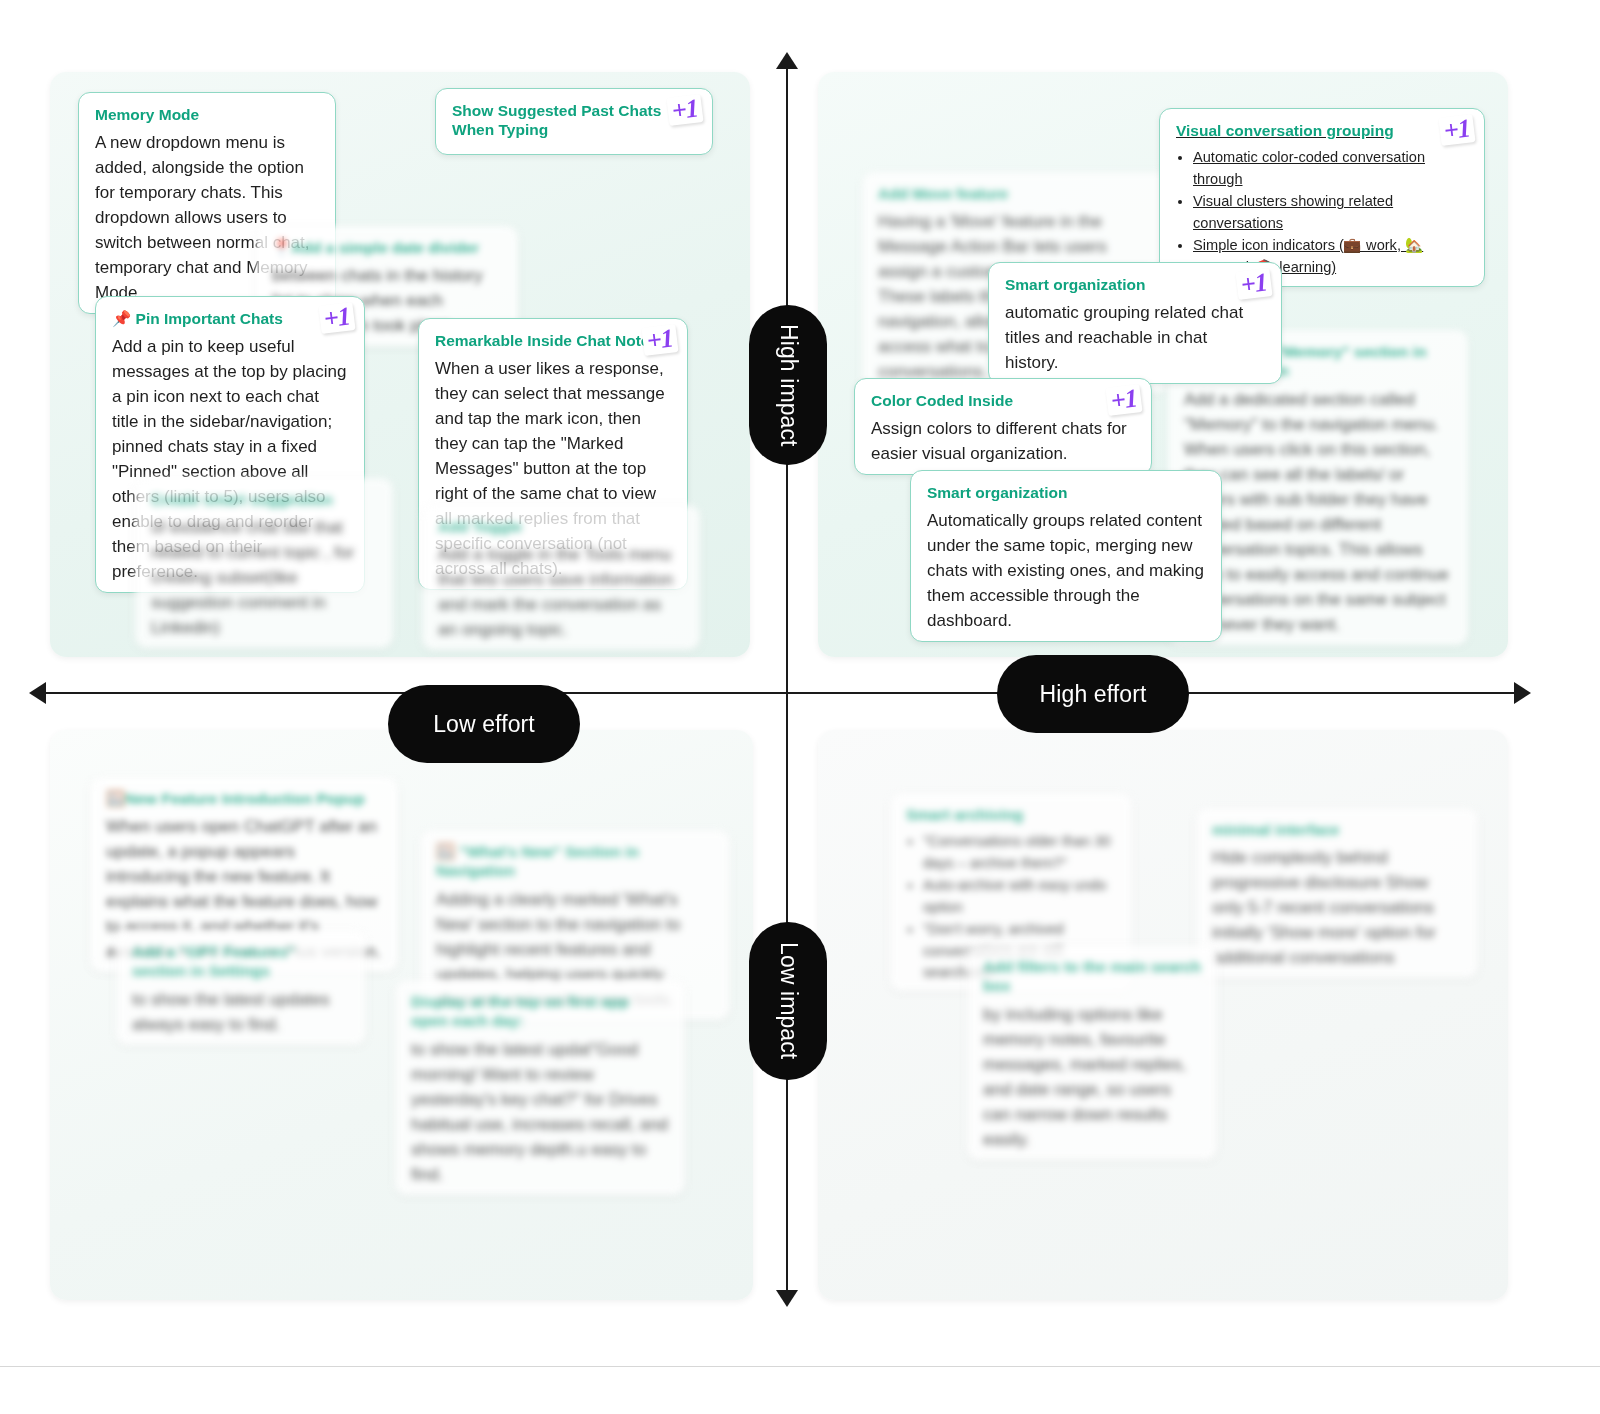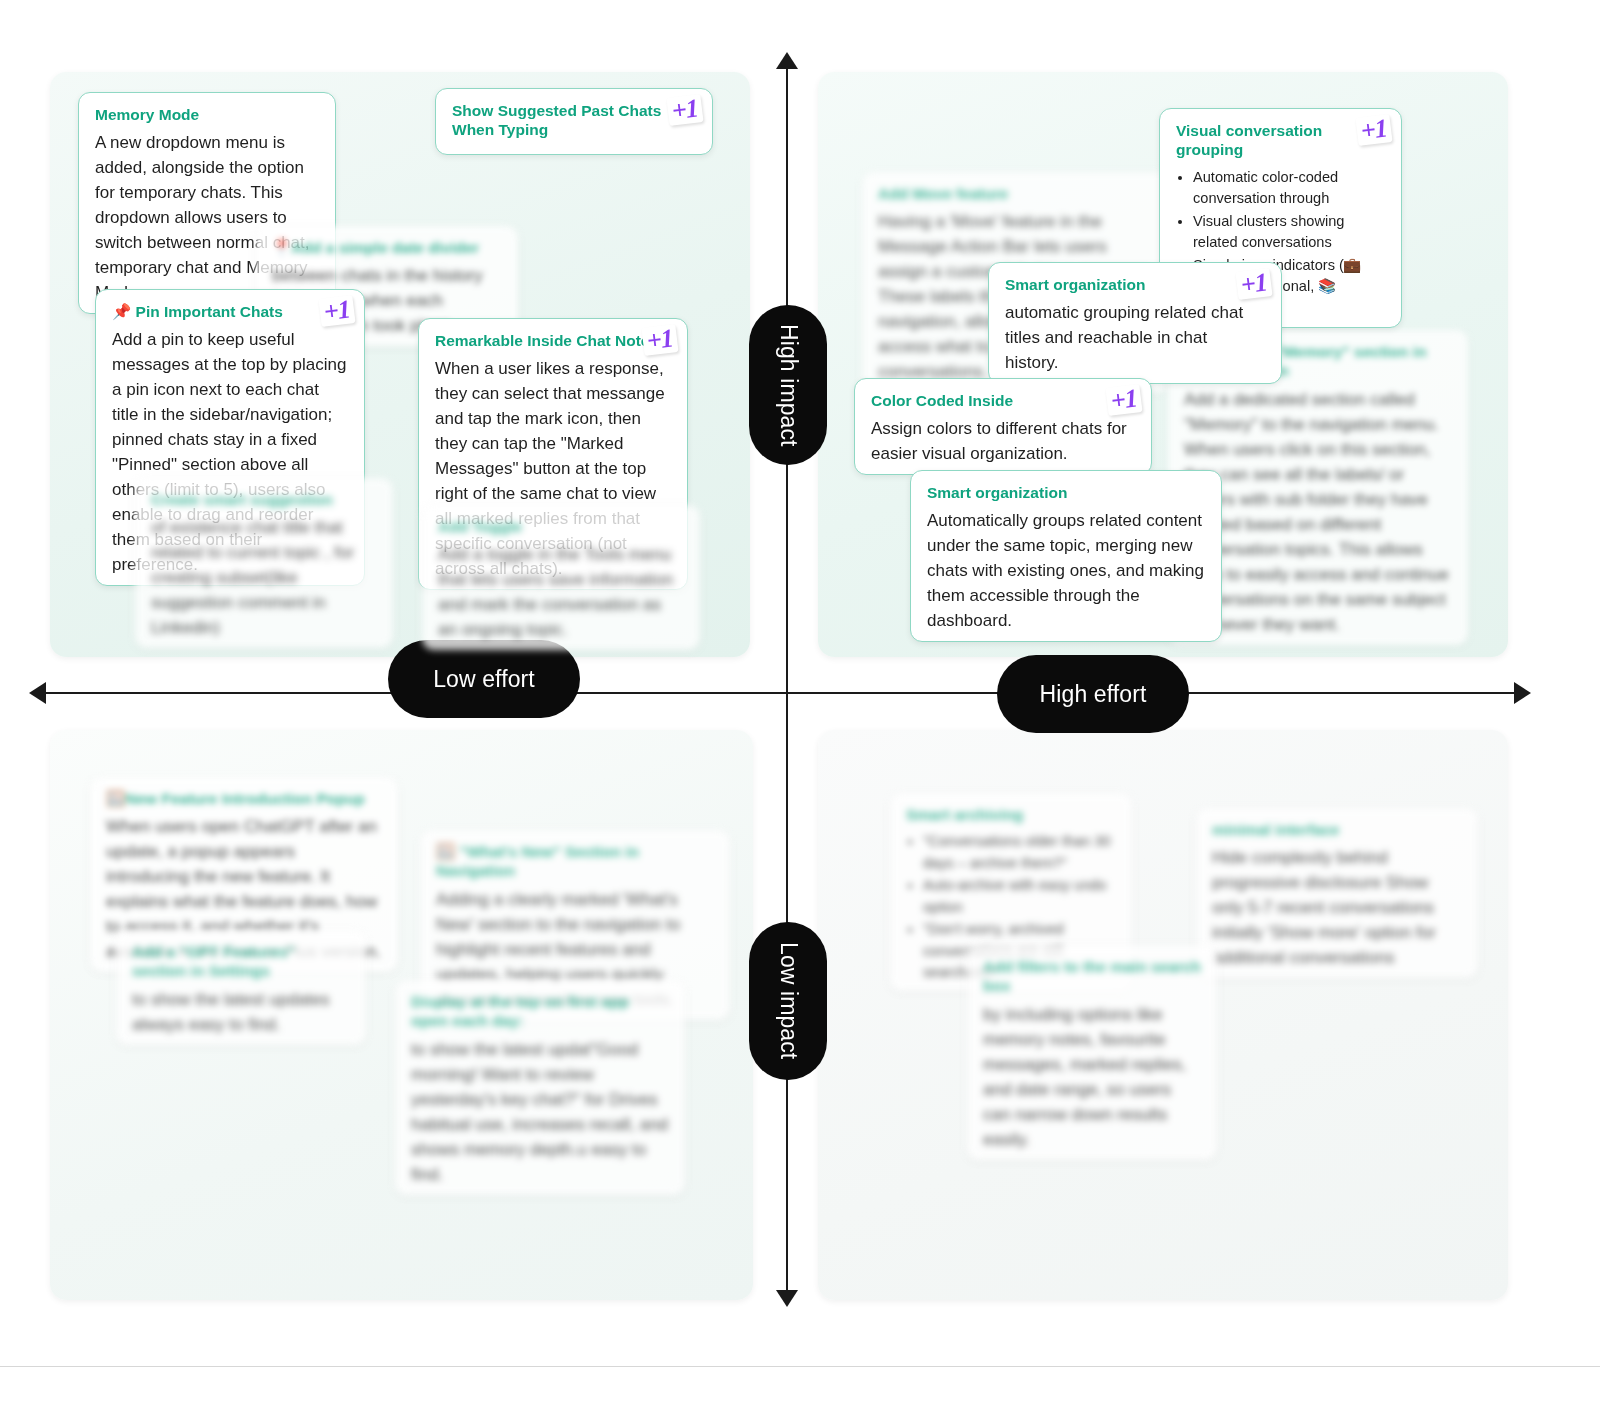--- a/index.html
+++ b/index.html
@@ -42,21 +42,21 @@
     position:absolute; background:#0b0b0b; color:#fff;
     display:flex; align-items:center; justify-content:center;
     font-size:23px; font-weight:500; letter-spacing:.1px;
   }
   .pill.horiz { height:78px; border-radius:39px; }
   .pill.vert  { width:78px; border-radius:39px; }
   .pill.vert span { writing-mode: vertical-rl; text-orientation: mixed; }
 
   .pill-high-impact { left:749px; top:305px; height:160px; }
   .pill-low-impact  { left:749px; top:922px; height:158px; }
-  .pill-low-effort  { left:388px; top:640px; width:192px;text-align:center; }
+  .pill-low-effort  { left:388px; top:685px; width:192px;text-align:center; }
   .pill-high-effort { left:997px; top:655px; width:192px; }
 
   
   .card {
     position:absolute;
     background:#ffffff;
     border-radius:12px;
     padding:12px 16px 7px 16px;
     box-shadow: 0 2px 6px rgba(0,0,0,.08);
     color:#1c1c1c;
@@ -142,21 +142,21 @@
   <div class="card bordered" style="left:435px; top:88px; width:278px;">
     <h4>Show Suggested Past Chats When Typing</h4>
     <div class="plus-one">+1</div>
   </div>
 
   <div class="card plain blur2" style="left:256px; top:226px; width:262px;">
     <h4>📍Add a simple date divider</h4>
     <p>between chats in the history list to show when each conversation took place.</p>
   </div>
 
-  <div class="card bordered" style="left:95px; top:289px; width:270px;">
+  <div class="card bordered" style="left:95px; top:296px; width:270px;">
     <h4>📌 Pin Important Chats</h4>
     <p>Add a pin to keep useful messages at the top by placing a pin icon next to each chat title in the sidebar/navigation; pinned chats stay in a fixed "Pinned" section above all others (limit to 5), users also enable to drag and reorder them based on their preference.</p>
     <div class="plus-one">+1</div>
   </div>
 
   <div class="card bordered" style="left:418px; top:318px; width:270px;">
     <h4>Remarkable Inside Chat Notes</h4>
     <p>When a user likes a response, they can select that messange and tap the mark icon, then they can tap the "Marked Messages" button at the top right of the same chat to view all marked replies from that specific conversation (not across all chats).</p>
     <div class="plus-one">+1</div>
   </div>
@@ -174,21 +174,21 @@
   <div class="card plain blur3" style="left:862px; top:172px; width:308px;">
     <h4>Add Move feature</h4>
     <p>Having a 'Move' feature in the Message Action Bar lets users assign a custom label to a message. These labels then appear in the navigation, allowing users to easily access what to, and continue conversations.</p>
   </div>
 
   <div class="card bordered" style="left:1168px; top:330px; width:300px; border:none; box-shadow:0 2px 8px rgba(0,0,0,.06); filter:blur(3.2px); opacity:.78;">
     <h4>A dedicated "Memory" section in the navigation</h4>
     <p>Add a dedicated section called "Memory" to the navigation menu. When users click on this section, they can see all the labels/ or folders with sub folder they have created based on different conversation topics. This allows them to easily access and continue conversations on the same subject whenever they want.</p>
   </div>
 
-  <div class="card bordered" style="left:1159px; top:108px; width:243px;">
+  <div class="card bordered" style="left:1159px; top:108px; width:326px;text-decoration:underline;">
     <h4>Visual conversation grouping</h4>
     <ul>
       <li>Automatic color-coded conversation through</li>
       <li>Visual clusters showing related conversations</li>
       <li>Simple icon indicators (💼 work, 🏡 personal, 📚 learning)</li>
     </ul>
     <div class="plus-one">+1</div>
   </div>
 
   <div class="card bordered" style="left:988px; top:262px; width:294px;">

